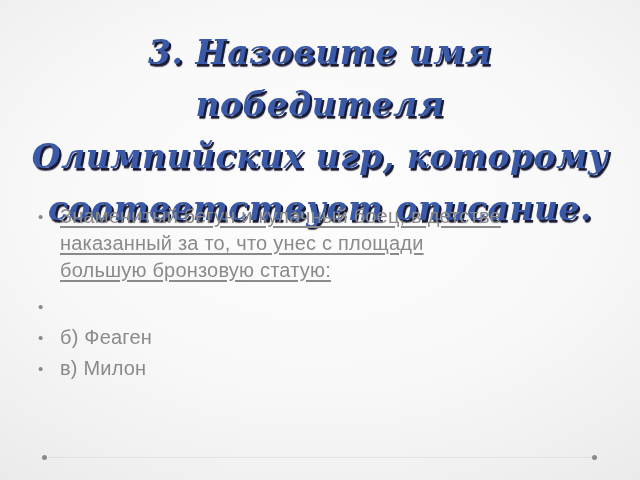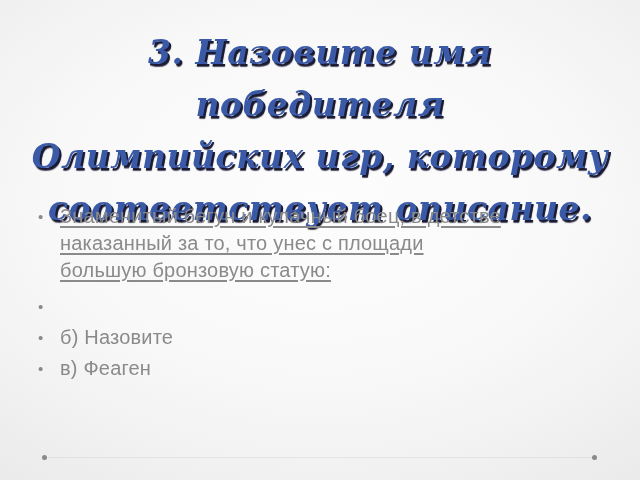--- a/index.html
+++ b/index.html
@@ -108,26 +108,26 @@
 наказанный за то, что унес с площади
 большую бронзовую статую:</span>
     </li>
 
     <li class="bullet-item option-item first">
       <span class="bullet-marker">•</span>
     </li>
 
     <li class="bullet-item option-item">
       <span class="bullet-marker">•</span>
-      <span class="option-text">б) Назовите</span>
+      <span class="option-text">б) Феаген</span>
     </li>
 
     <li class="bullet-item option-item">
       <span class="bullet-marker">•</span>
-      <span class="option-text">в) Феаген</span>
+      <span class="option-text">в) Милон</span>
     </li>
   </ul>
 
   <div class="footer-line"></div>
   <div class="footer-dot left"></div>
   <div class="footer-dot right"></div>
 
 </div>
 
 </body></html>

